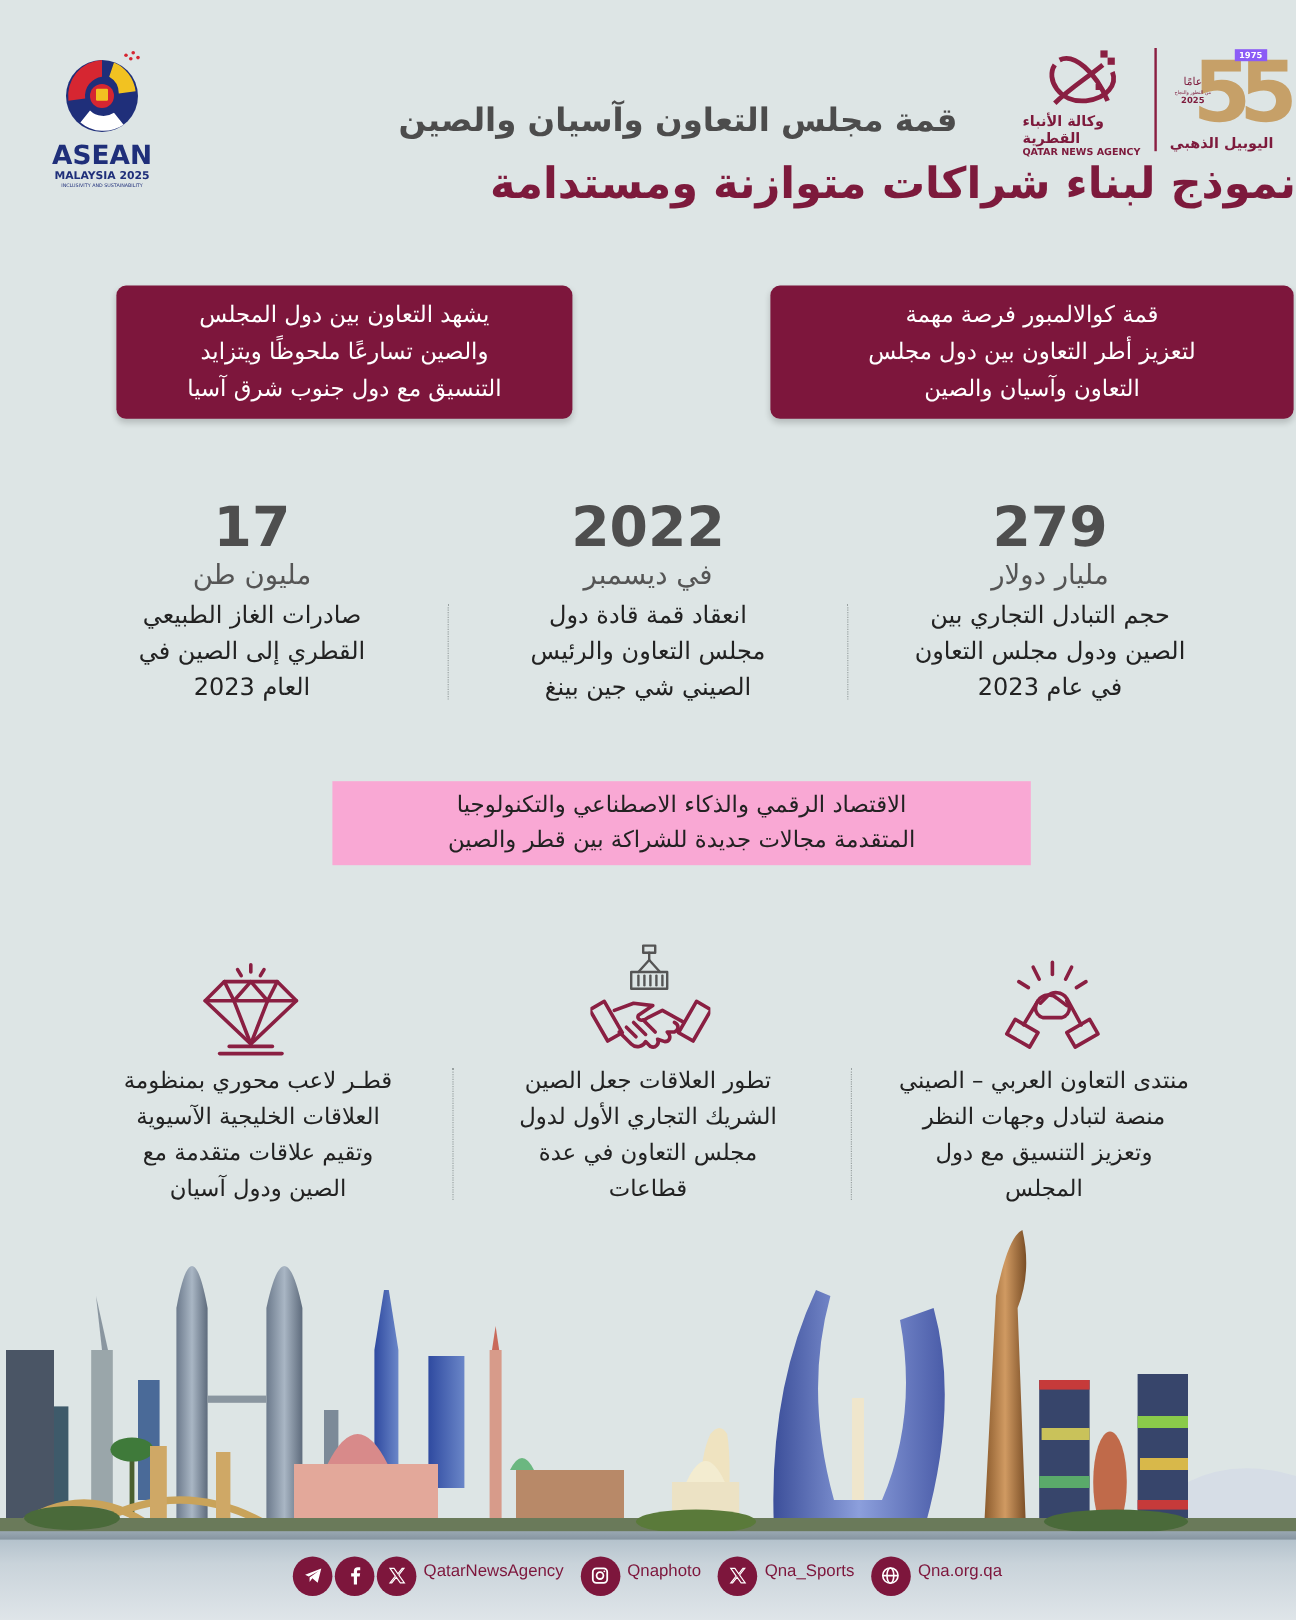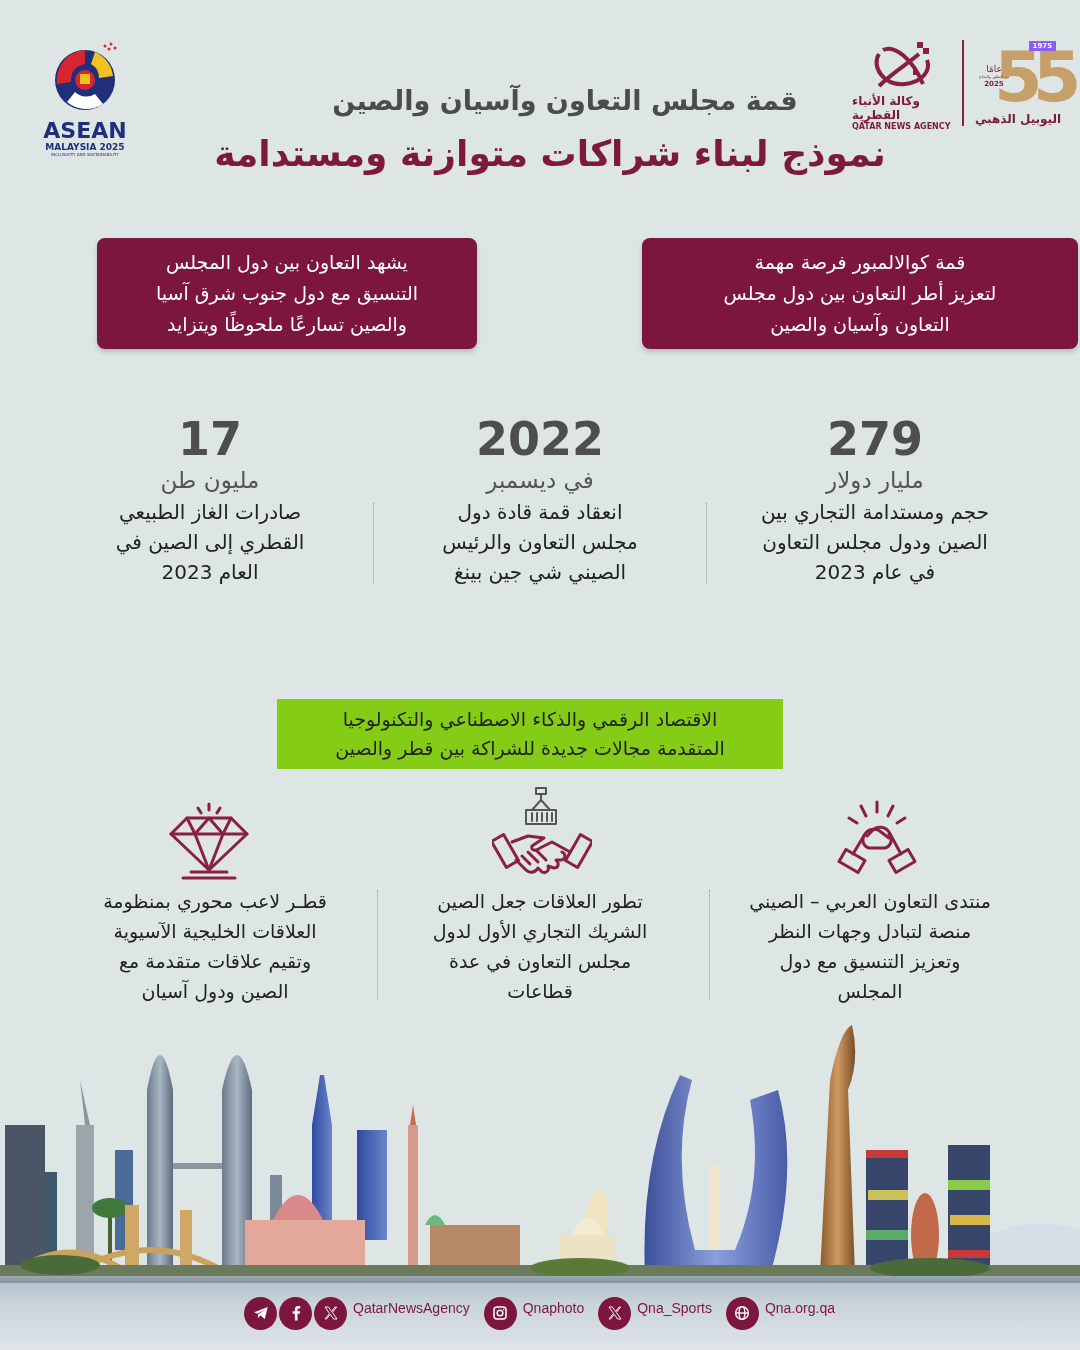--- a/index.html
+++ b/index.html
@@ -13,21 +13,21 @@
   .abs { position: absolute; }
 
   
   .asean-logo { left: 40px; top: 40px; width: 90px; height: 130px; text-align: center; }
   .asean-swirl { width: 76px; height: 76px; margin: 0 auto; position: relative; }
   .asean-word { font-family: "DejaVu Sans", sans-serif; font-weight: bold; font-size: 22px; color: #1f2f7a; letter-spacing: 0px; line-height: 22px; margin-top: 4px; }
   .asean-sub { font-size: 9px; font-weight: bold; color: #1f2f7a; line-height: 10px; }
   .asean-tag { font-size: 4px; color: #1f2f7a; line-height: 6px; }
 
   .title-1 { right: 0; left: 0; top: 85px; text-align: center; padding-left: 50px; font-size: 27px; font-weight: bold; color: #4c4c4c; direction: rtl; }
-  .title-2 { right: 0; left: 0; top: 133px; text-align: center; padding-left: 20px; font-size: 36px; font-weight: bold; color: #7d1a3c; direction: rtl; }
+  .title-2 { right: 0; left: 0; top: 133px; padding-left: 20px; font-size: 36px; font-weight: bold; color: #7d1a3c; direction: rtl; }
 
   .qna-logo { left: 852px; top: 40px; width: 104px; height: 90px; text-align: left; }
   .qna-mark { width: 70px; height: 52px; margin: 0 auto; }
   .qna-ar { font-size: 12px; font-weight: bold; color: #7d1a3c; direction: rtl; line-height: 14px; margin-top: 2px; }
   .qna-en { font-size: 8px; font-weight: bold; color: #7d1a3c; line-height: 10px; }
   .logo-divider { left: 962px; top: 40px; width: 2px; height: 86px; background: #8a1f42; }
   .jubilee { left: 968px; top: 40px; width: 100px; height: 90px; }
   .jubilee-year { position: absolute; right: 12px; top: 1px; background: #8b5cf6; color: #fff; font-size: 7px; font-weight: bold; padding: 0 4px; line-height: 10px; }
   .jubilee-55 { position: absolute; left: 26px; top: 4px; font-size: 70px; font-weight: bold; color: #c6a068; line-height: 66px; letter-spacing: -10px; font-family: "DejaVu Sans", sans-serif; }
   .jubilee-inner { position: absolute; left: 8px; top: 24px; width: 36px; text-align: center; color: #7d1a3c; }
@@ -57,25 +57,25 @@
   .stat-unit { font-size: 23px; color: #555; line-height: 30px; }
   .stat-desc { font-size: 20px; color: #222; line-height: 30px; margin-top: 2px; }
   .stat-1 { left: 60px; top: 413px; }
   .stat-2 { left: 390px; top: 413px; }
   .stat-3 { left: 725px; top: 413px; }
   .vdiv { width: 0; border-left: 1.5px dotted #9aa2a2; }
   .vdiv-1 { left: 373px; top: 503px; height: 80px; }
   .vdiv-2 { left: 706px; top: 503px; height: 80px; }
 
   .callout {
-    left: 277px; top: 651px; width: 506px; height: 70px;
-    background: #84cc16;
+    left: 277px; top: 651px; width: 582px; height: 70px;
+    background: #f9a8d4;
     text-align: center; direction: rtl;
     font-size: 19px; line-height: 29px; color: #222;
-    display: flex; align-items: center; justify-content: center; margin-top: 48px;
+    display: flex; align-items: center; justify-content: center;
   }
 
   
   .feat-icon { width: 100px; height: 80px; }
   .feat-icon-1 { left: 165px; top: 800px; }
   .feat-icon-2 { left: 492px; top: 780px; }
   .feat-icon-3 { left: 827px; top: 798px; }
 
   .feat { width: 320px; text-align: center; direction: rtl; font-size: 19px; line-height: 30px; color: #222; }
   .feat-1 { left: 55px; top: 886px; }
@@ -158,30 +158,30 @@
 <div class="abs hbox hbox-right">
   <div>
     <div>قمة كوالالمبور فرصة مهمة</div>
     <div>لتعزيز أطر التعاون بين دول مجلس</div>
     <div>التعاون وآسيان والصين</div>
   </div>
 </div>
 <div class="abs hbox hbox-left">
   <div>
     <div>يشهد التعاون بين دول المجلس</div>
+    <div>والصين تسارعًا ملحوظًا ويتزايد</div>
     <div>التنسيق مع دول جنوب شرق آسيا</div>
-    <div>والصين تسارعًا ملحوظًا ويتزايد</div>
   </div>
 </div>
 
 <div class="abs stat stat-3">
   <div class="stat-num">279</div>
   <div class="stat-unit">مليار دولار</div>
   <div class="stat-desc">
-    <div>حجم ومستدامة التجاري بين</div>
+    <div>حجم التبادل التجاري بين</div>
     <div>الصين ودول مجلس التعاون</div>
     <div>في عام 2023</div>
   </div>
 </div>
 <div class="abs vdiv vdiv-2"></div>
 <div class="abs stat stat-2">
   <div class="stat-num">2022</div>
   <div class="stat-unit">في ديسمبر</div>
   <div class="stat-desc">
     <div>انعقاد قمة قادة دول</div>

